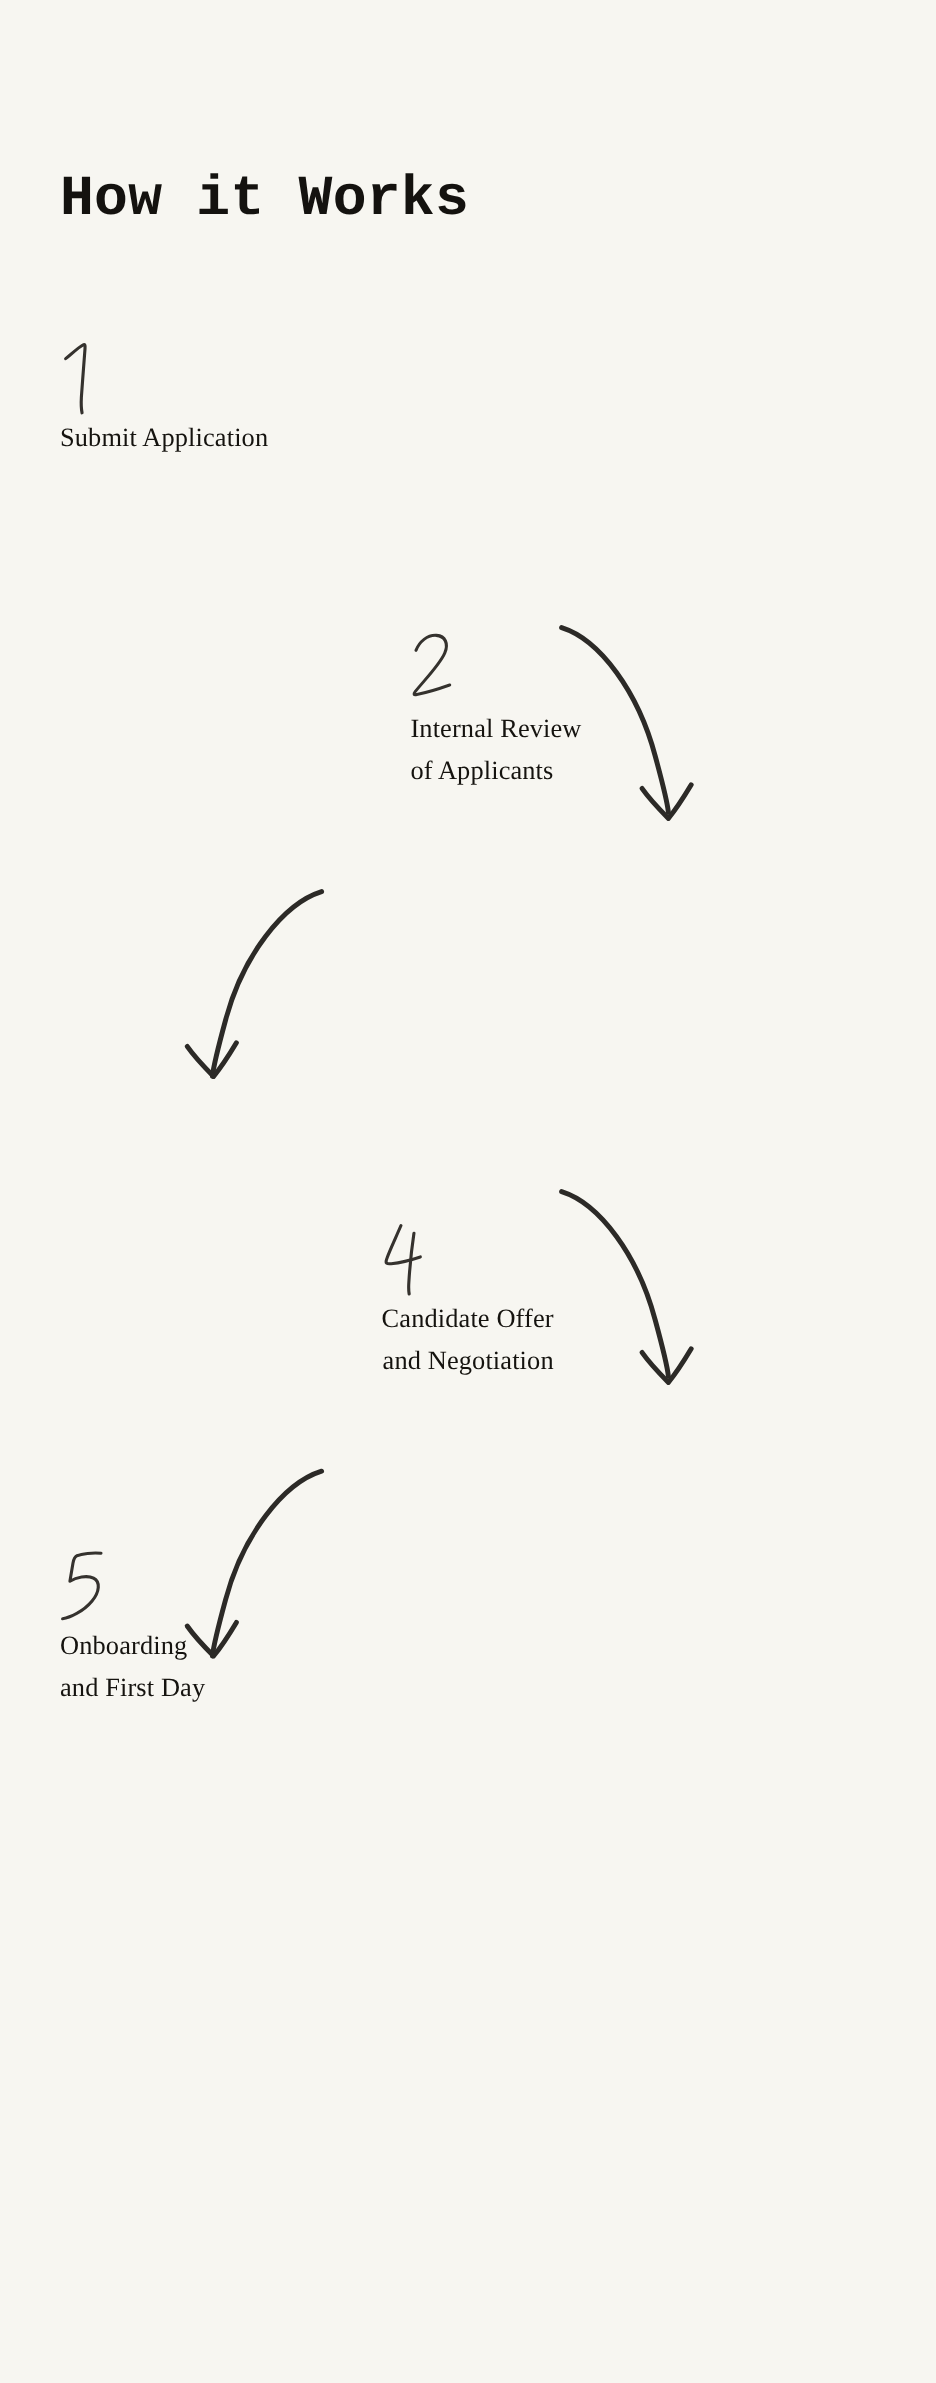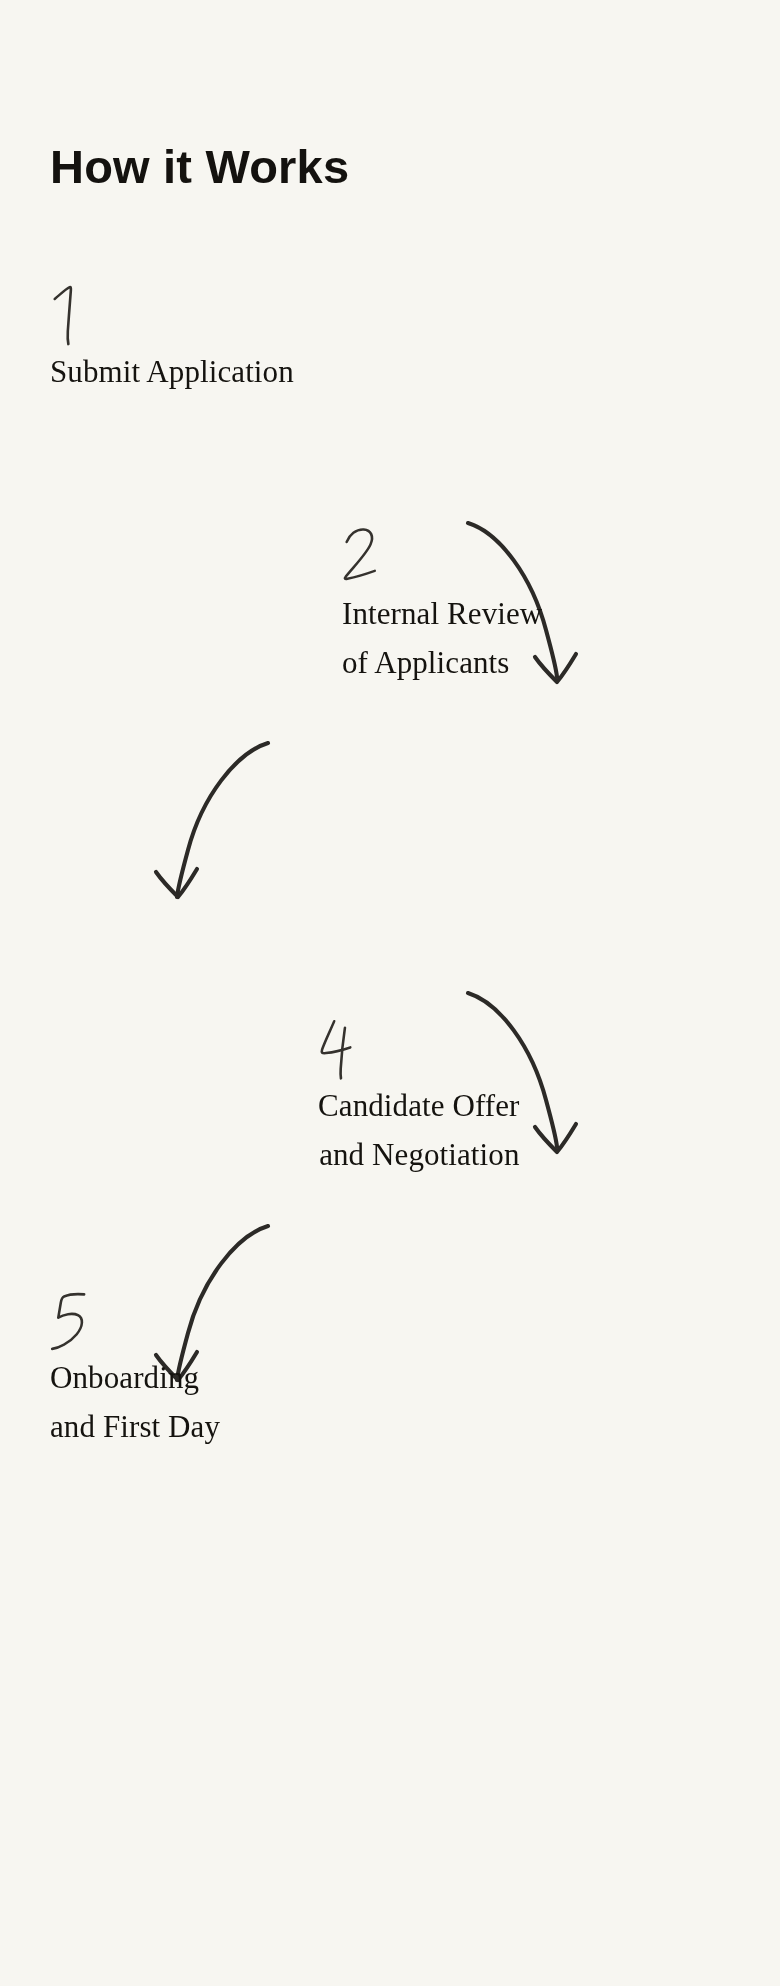--- a/index.html
+++ b/index.html
@@ -18,21 +18,21 @@
     width: 780px;
     height: 1986px;
     background: #f7f6f1;
   }
 
   
   .page-title {
     position: absolute;
     left: 50px;
     top: 142px;
-    font-family: Liberation Sans, sans-serif;
+    font-family: Liberation Mono, monospace;
     font-weight: 700;
     font-size: 47px;
     line-height: 1.05;
     letter-spacing: 0.2px;
     color: #14120f;
     white-space: nowrap;
   }
 
   
   .step {
@@ -51,21 +51,21 @@
     display: block;
     margin-bottom: 0px;
   }
   .step-number svg {
     display: block;
     overflow: visible;
   }
   .step-label {
     font-family: "Liberation Serif", serif;
     font-weight: 400;
-    font-size: 31px;
+    font-size: 22px;
     line-height: 1.58;
     color: #15130f;
     white-space: pre-line;
     letter-spacing: 0.1px;
   }
 
   
   .step-1 { left: 50px;  top: 286px; }
   .step-2 { left: 318px; top: 528px; margin-left: 24px; }
   .step-3 { left: 50px;  top: 782px; }

